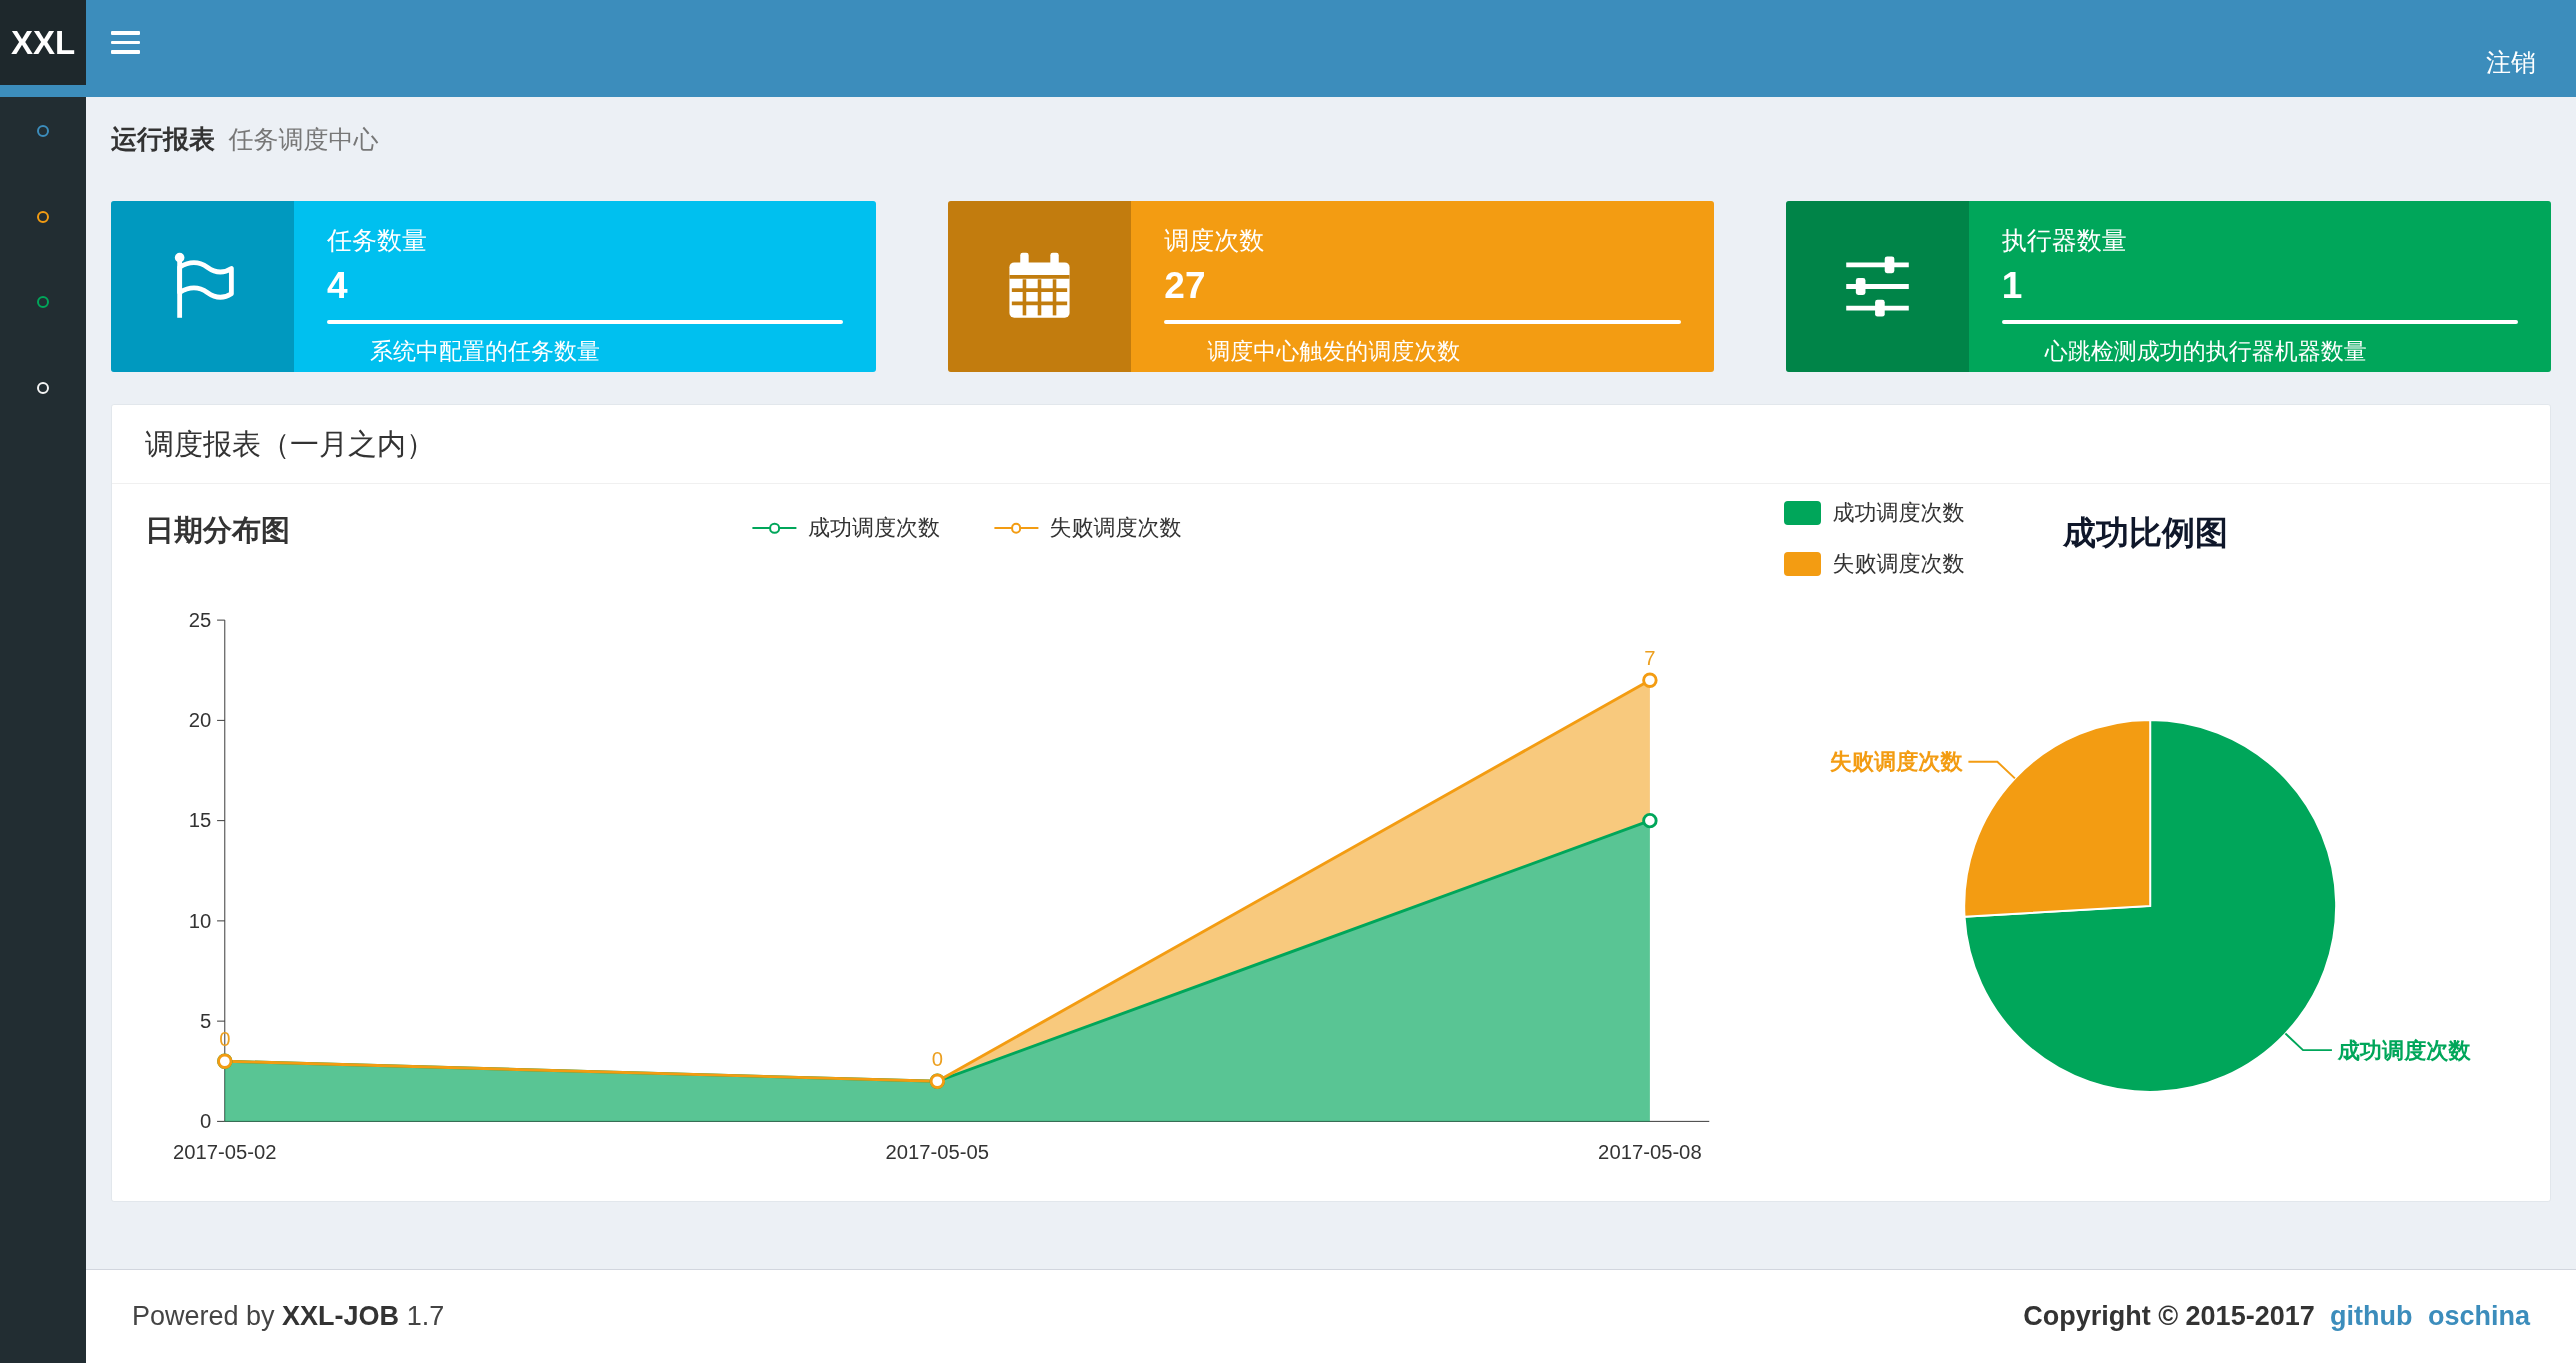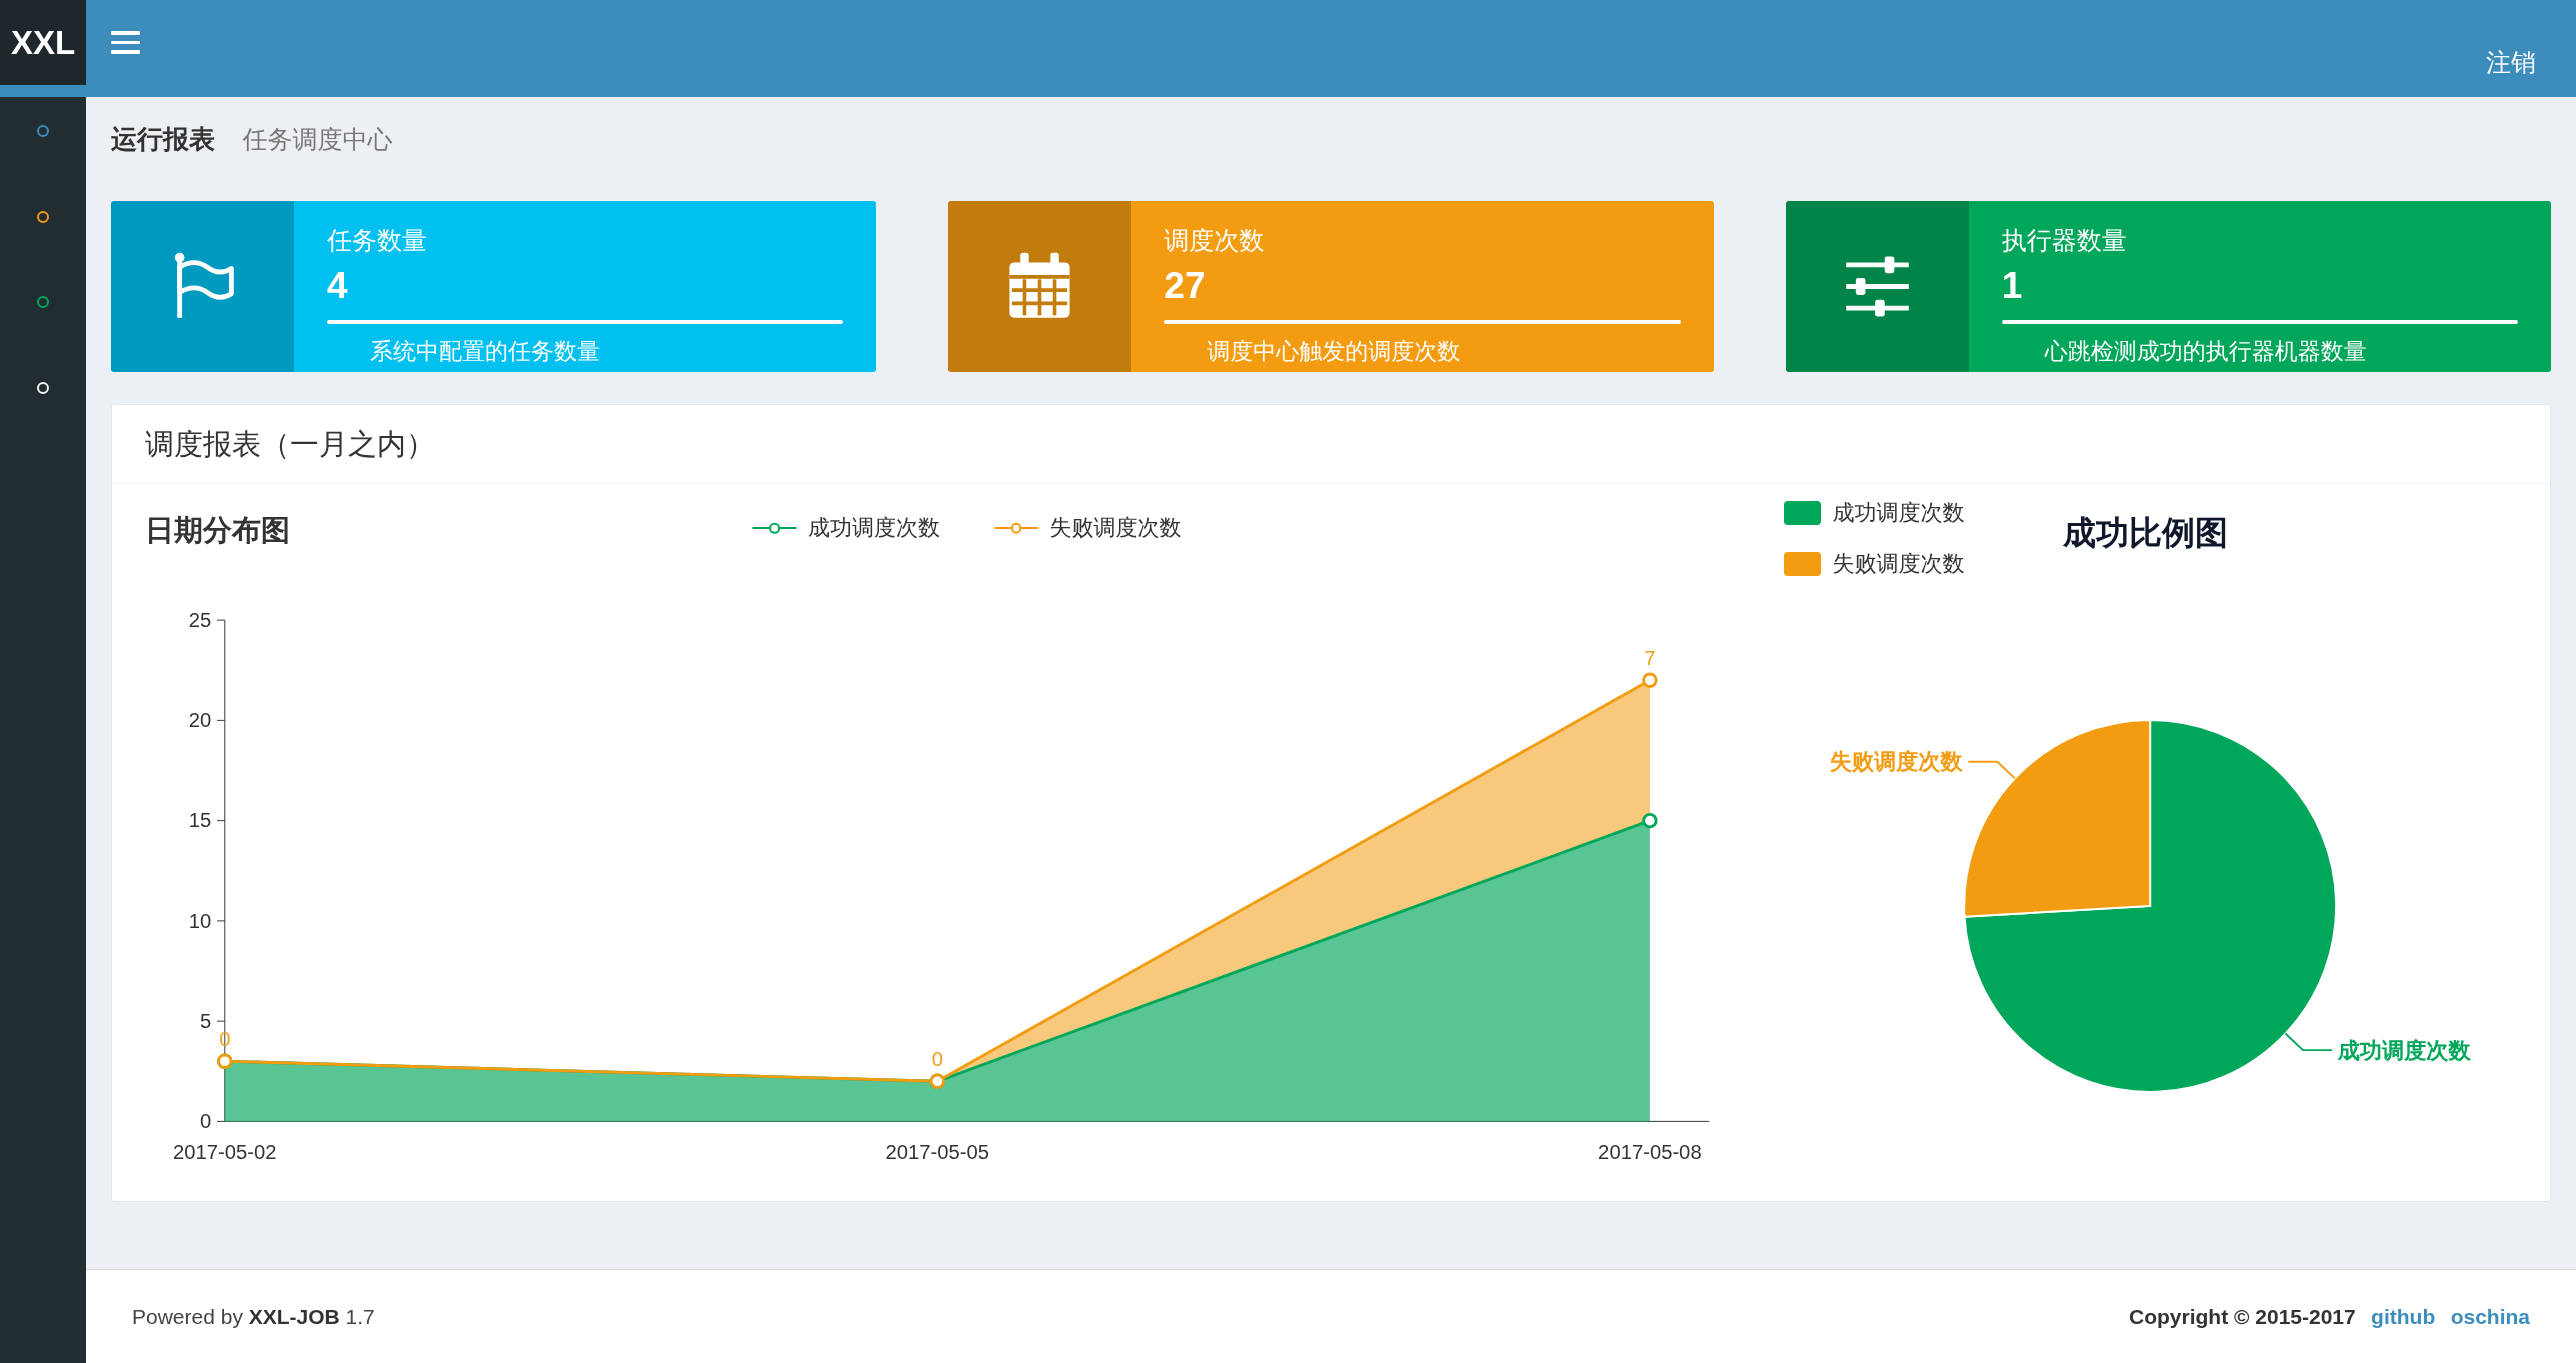--- a/index.html
+++ b/index.html
@@ -23,21 +23,21 @@
   .ring { width:12.5px; height:12.5px; border-radius:50%; border:2.9px solid #fff; }
   .side-item:nth-child(1){ top:2.9px; }   .side-item:nth-child(1) .ring{ border-color:#3c8dbc; }
   .side-item:nth-child(2){ top:89px; }  .side-item:nth-child(2) .ring{ border-color:#f39c12; }
   .side-item:nth-child(3){ top:174px; } .side-item:nth-child(3) .ring{ border-color:#00a65a; }
   .side-item:nth-child(4){ top:260px; } .side-item:nth-child(4) .ring{ border-color:#f5f5f5; }
 
   
   .content { position:absolute; left:86px; top:85px; width:2490px; height:1184px; background:#ecf0f5; }
   .page-header { position:absolute; left:25px; top:37px; }
   .page-title { font-size:26px; font-weight:600; color:#333; display:inline; }
-  .page-subtitle { font-size:25px; color:#777; margin-left:23px; }
+  .page-subtitle { font-size:25px; color:#777; margin-left:9px; }
 
   
   .info-row { position:absolute; left:25px; top:116px; width:2440px; display:flex; gap:72px; }
   .info-box { position:relative; width:776px; height:171px; color:#fff; border-radius:2.9px; overflow:hidden; }
   .ib-cyan   { background:#00c0ef; } .ib-cyan   .ib-icon { color:#009abf; }
   .ib-orange { background:#f39c12; } .ib-orange .ib-icon { color:#c27d0e; }
   .ib-green  { background:#00a65a; } .ib-green  .ib-icon { color:#008548; }
   .ib-icon { position:absolute; left:0; top:0; width:183px; height:171px; background:rgba(0,0,0,0.2);
     display:flex; align-items:center; justify-content:center; }
   .ib-content { margin-left:183px; padding:23px 33px 0 33px; }
@@ -73,21 +73,21 @@
   #line-chart-svg { position:absolute; left:0; top:164px; }
   #pie-svg { position:absolute; left:1620px; top:96px; }
   svg text { font-family:"Liberation Sans","DejaVu Sans",sans-serif; }
   .axis-label { font-size:21px; fill:#333; }
   .pt-label { font-size:21px; fill:#ec9f1f; }
   .pie-label { font-size:23px; font-weight:bold; }
 
   
   .footer { position:absolute; left:86px; top:1269px; width:2490px; height:94px; background:#fff;
     border-top:1px solid #d2d6de; display:flex; align-items:center; justify-content:space-between;
-    padding:0 46px; font-size:21px; color:#444; }
+    padding:0 46px; font-size:27px; color:#444; }
   .footer b { color:#333; }
   .f-link { color:#3c8dbc; font-weight:bold; margin-left:15.4px; text-decoration:none; cursor:pointer; }
 </style>
 </head>
 <body>
 
 <div class="navbar">
   <div class="logo">XXL</div>
   <div class="toggle">
     <div class="bar"></div>

